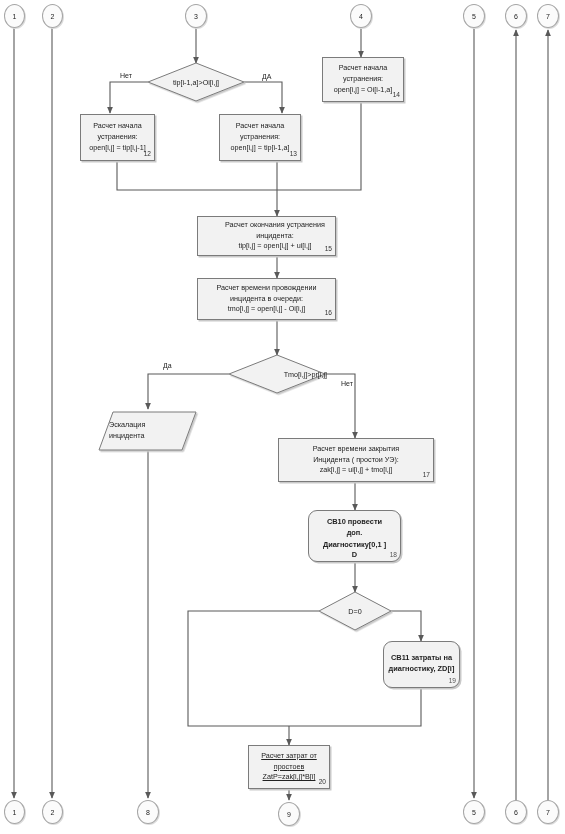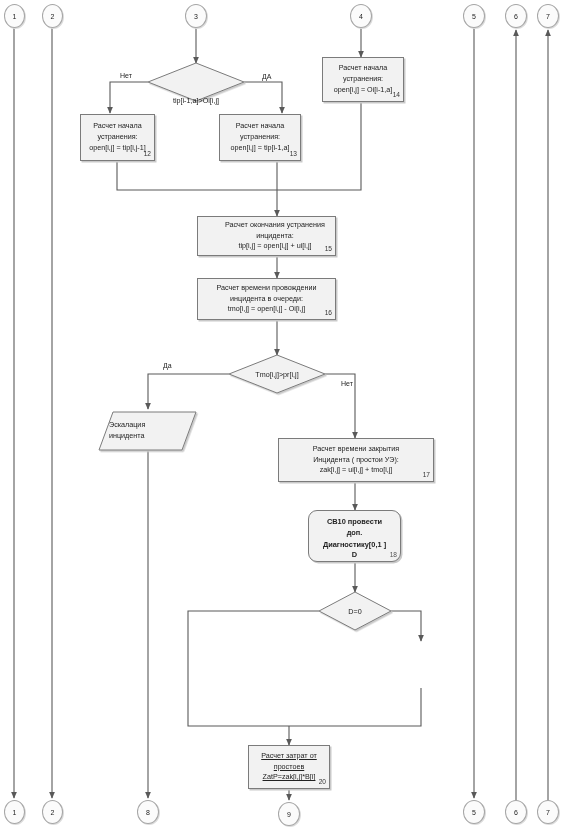--- a/index.html
+++ b/index.html
@@ -187,24 +187,24 @@
   <div class="node conn" style="left:463px; top:4px; width:22px; height:24px;">
     <span>5</span>
   </div>
   <div class="node conn" style="left:505px; top:4px; width:22px; height:24px;">
     <span>6</span>
   </div>
   <div class="node conn" style="left:537px; top:4px; width:22px; height:24px;">
     <span>7</span>
   </div>
 
-  <div class="dtext" style="left:146px; top:78px; width:100px;margin-top:18px;">
+  <div class="dtext" style="left:146px; top:78px; width:100px;">
     <span>tip[i-1,a]&gt;Oi[i,j]</span>
   </div>
-  <div class="dtext" style="left:227px; top:370px; width:100px;">
+  <div class="dtext" style="left:227px; top:370px; width:100px;text-align:right;">
     <span>Tmo[i,j]&gt;pr[i,j]</span>
   </div>
   <div class="dtext" style="left:330px; top:607px; width:50px;">
     <span>D=0</span>
   </div>
 
   <div class="elabel" style="left:120px; top:72px;">
     <span>Нет</span>
   </div>
   <div class="elabel" style="left:262px; top:73px;">
@@ -260,20 +260,25 @@
   </div>
 
   <div class="node proc bold" style="left:308px; top:510px; width:93px; height:52px; position:absolute; justify-content:flex-start; padding-top:5px;">
     <span class="ln">СВ10 провести</span>
     <span class="ln">доп.</span>
     <span class="ln">Диагностику[0,1 ]</span>
     <span class="dletter">D</span>
     <span class="num">18</span>
   </div>
 
+  <div class="node proc bold" style="left:383px; top:641px; width:77px; height:47px; position:absolute; justify-content:flex-start; padding-top:10px;">
+    <span class="ln">СВ11 затраты на</span>
+    <span class="ln">диагностику, ZD[i]</span>
+    <span class="num">19</span>
+  </div>
 
   <div class="node proc" style="left:248px; top:745px; width:82px; height:44px; position:absolute;text-decoration:underline;">
     <span class="ln">Расчет затрат от</span>
     <span class="ln">простоев</span>
     <span class="ln">ZatP=zak[i,j]*B[i]</span>
     <span class="num">20</span>
   </div>
 
   <div class="ptext" style="left:109px; top:419px; width:78px;">
     <div>Эскалация</div>

